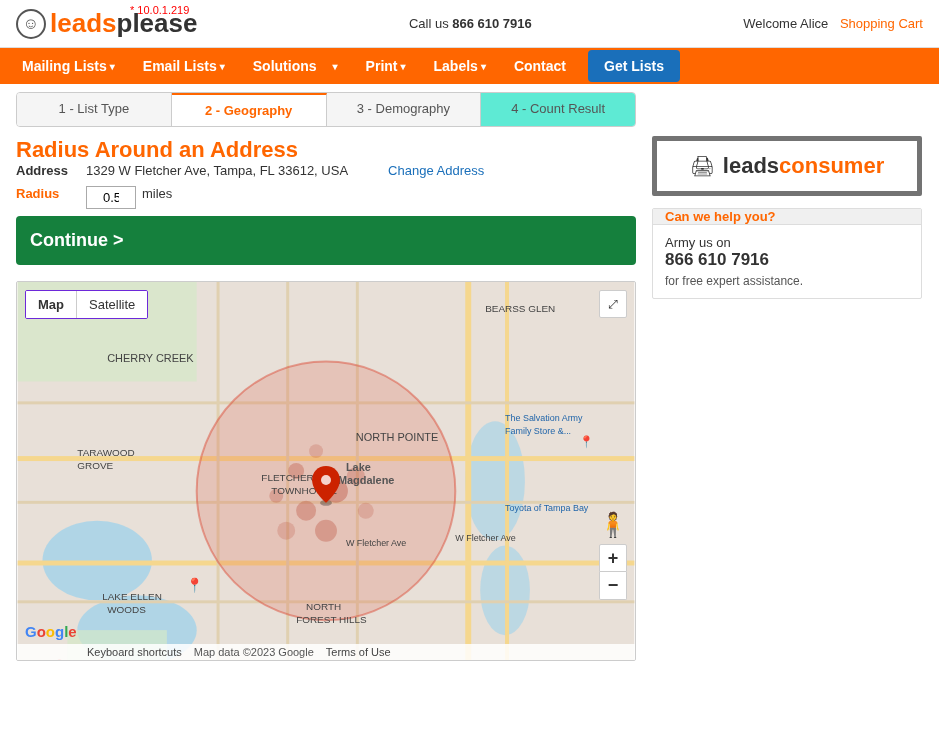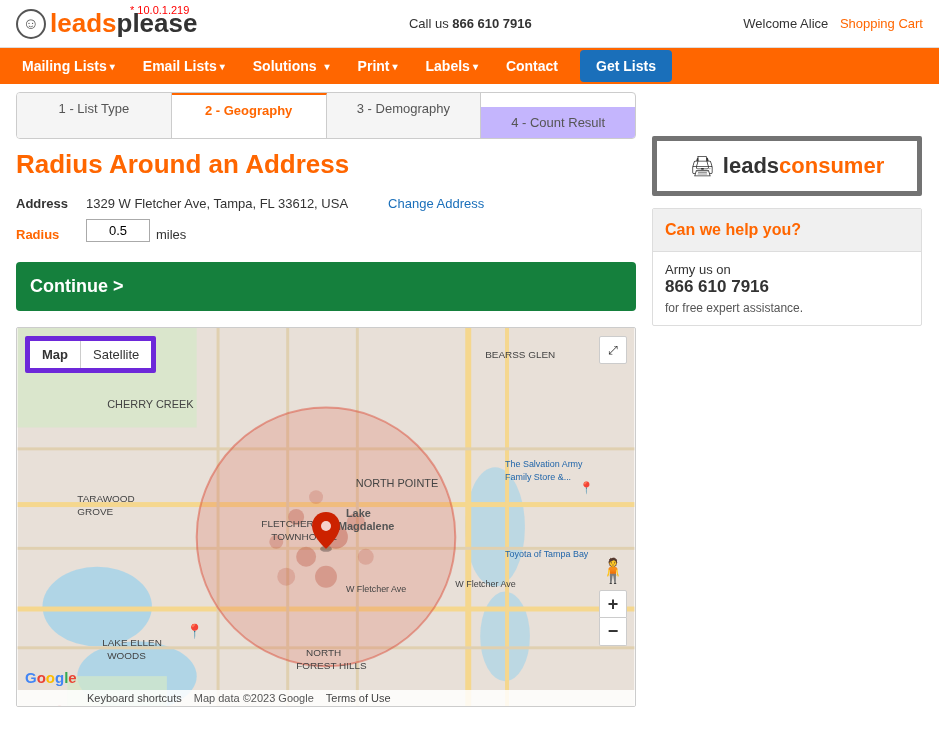--- a/index.html
+++ b/index.html
@@ -25,21 +25,21 @@
 
 <div style="background:#f60; display:flex; align-items:center; padding:0 8px;">
   <div style="color:#fff; padding:10px 14px; font-size:14px; font-weight:bold; cursor:pointer; display:flex; align-items:center; gap:3px;">
     <span>Mailing Lists</span>
       <span style="font-size:10px;">▾</span>
   </div>
   <div style="color:#fff; padding:10px 14px; font-size:14px; font-weight:bold; cursor:pointer; display:flex; align-items:center; gap:3px;">
     <span>Email Lists</span>
       <span style="font-size:10px;">▾</span>
   </div>
-  <div style="color:#fff; padding:10px 14px; font-size:14px; font-weight:bold; cursor:pointer; display:flex; align-items:center; gap:8px;">
+  <div style="color:#fff; padding:10px 14px; font-size:14px; font-weight:bold; cursor:pointer; display:flex; align-items:center; gap:16px;">
     <span>Solutions</span>
       <span style="font-size:10px;">▾</span>
   </div>
   <div style="color:#fff; padding:10px 14px; font-size:14px; font-weight:bold; cursor:pointer; display:flex; align-items:center; gap:3px;">
     <span>Print</span>
       <span style="font-size:10px;">▾</span>
   </div>
   <div style="color:#fff; padding:10px 14px; font-size:14px; font-weight:bold; cursor:pointer; display:flex; align-items:center; gap:3px;">
     <span>Labels</span>
       <span style="font-size:10px;">▾</span>
@@ -53,34 +53,34 @@
 </div>
 
 <div style="display:flex; padding:0 16px; gap:16px; margin-top:8px;">
 
   <div style="flex:1; max-width:620px;">
 
     <div style="display:flex; align-items:stretch; border:1px solid #ccc; border-radius:4px; overflow:hidden; margin-bottom:10px;">
       <div style="flex:1; padding:8px 12px; background:#f5f5f5; color:#555; text-align:center; font-size:13px; border-right:1px solid #ccc;">1 - List Type</div>
       <div style="flex:1; padding:8px 12px; background:#fff; color:#f60; font-weight:bold; text-align:center; font-size:13px; border-top:2px solid #f60; border-right:1px solid #ccc;">2 - Geography</div>
       <div style="flex:1; padding:8px 12px; background:#f5f5f5; color:#555; text-align:center; font-size:13px; border-right:1px solid #ccc;">3 - Demography</div>
-      <div style="flex:1; padding:8px 12px; background:#c4b5fd; color:#555; text-align:center; font-size:13px;margin-top:14px;">4 - Count Result</div>
+      <div style="flex:1; padding:8px 12px; background:#5eead4; color:#555; text-align:center; font-size:13px;">4 - Count Result</div>
     </div>
 
-    <h2 style="color:#f60; font-size:26px; font-weight:bold; margin-bottom:16px;">Radius Around an Address</h2>
+    <h2 style="color:#f60; font-size:22px; font-weight:bold; margin-bottom:0;">Radius Around an Address</h2>
 
     <div style="display:flex; align-items:center; margin-bottom:8px;">
       <span style="font-weight:bold; width:70px; font-size:13px;">Address</span>
       <span style="font-size:13px; color:#333;">1329 W Fletcher Ave, Tampa, FL 33612, USA</span>
       <a href="#" style="color:#1a6fba; text-decoration:none; margin-left:40px; font-size:13px;">Change Address</a>
     </div>
 
-    <div style="display:flex; align-items:flex-end; margin-bottom:20px;">
+    <div style="display:flex; align-items:flex-start; margin-bottom:7px;">
       <span style="font-weight:bold; width:70px; font-size:13px; color:#f60;">Radius</span>
-      <input type="text" style="border: 1px solid rgb(170, 170, 170); padding: 3px 22px; width: 64px; font-size: 13px; margin-right: 6px;" value="0.5">
+      <input type="text" style="border: 1px solid rgb(170, 170, 170); padding: 3px 16px; width: 50px; font-size: 13px; margin-right: 6px;" value="0.5">
       <span style="font-size:13px;">miles</span>
     </div>
 
     <button style="display:block; width:100%; background:#15803d; color:#fff; border:none; padding:14px; font-size:18px; font-weight:bold; border-radius:4px; cursor:pointer; text-align:left; margin-bottom:16px;">Continue &gt;</button>
 
     <div style="position:relative; width:100%; height:380px; border:1px solid #ccc; border-radius:2px; overflow:hidden;">
 
       <svg width="100%" height="100%" viewBox="0 0 620 380" style="position:absolute; top:0; left:0;">
 
         <rect width="620" height="380" fill="#e8e0d8"></rect>
@@ -140,21 +140,21 @@
 
         <ellipse cx="310" cy="222" rx="6" ry="3" fill="rgba(0,0,0,0.3)"></ellipse>
         <path d="M310 185 C302 185 296 191 296 199 C296 210 310 222 310 222 C310 222 324 210 324 199 C324 191 318 185 310 185Z" fill="#cc2200"></path>
         <circle cx="310" cy="199" r="5" fill="#fff" opacity="0.8"></circle>
 
         <text x="170" y="310" font-size="14" fill="#3366cc">📍</text>
         <text x="35" y="390" font-size="12" fill="#3366cc">📍</text>
         <text x="565" y="165" font-size="12" fill="#8844aa">📍</text>
       </svg>
 
-      <div style="position:absolute; top:8px; left:8px; z-index:10; background:#fff; border:5px solid #6d28d9; border-radius:2px; overflow:hidden; display:flex;">
+      <div style="position:absolute; top:8px; left:8px; z-index:10; background:#fff; border:1px solid #6d28d9; border-radius:2px; overflow:hidden; display:flex;">
         <div style="padding:6px 12px; font-size:13px; cursor:pointer; background:#fff; font-weight:bold;">Map</div>
         <div style="padding:6px 12px; font-size:13px; cursor:pointer; background:#fff; border-left:1px solid #ccc;">Satellite</div>
       </div>
 
       <div style="position:absolute; top:8px; right:8px; z-index:10; background:#fff; border:1px solid #ccc; border-radius:2px; width:28px; height:28px; display:flex; align-items:center; justify-content:center; cursor:pointer; font-size:12px;">
         <span>⤢</span>
       </div>
 
       <div style="position:absolute; right:8px; bottom:115px; z-index:10; width:28px; height:40px; display:flex; align-items:center; justify-content:center; cursor:pointer; font-size:24px;">
         🧍
@@ -178,21 +178,21 @@
   </div>
 
   <div style="width:270px; padding-top:44px;">
 
     <div style="border:5px solid #737373; border-radius:2px; padding:12px 16px; text-align:center; margin-bottom:12px;">
       <span style="font-size:20px; margin-right:4px;">🖨</span>
       <span style="font-size:22px; font-weight:bold; color:#333;"><span style="color:#333;">leads</span><span style="color:#f60;">consumer</span></span>
     </div>
 
     <div style="border:1px solid #ddd; border-radius:2px; overflow:hidden;">
-      <div style="background:#f0f0f0; padding:12px 12px; font-size:16px; color:#f60; font-weight:bold; border-bottom:1px solid #ddd;">Can we help you?</div>
+      <div style="background:#f0f0f0; padding:0 12px; font-size:13px; color:#f60; font-weight:bold; border-bottom:1px solid #ddd;">Can we help you?</div>
       <div style="padding:10px 12px;">
         <span>Army us on</span>
         <strong style="font-size:17px; color:#333; display:block;">866 610 7916</strong>
         <div style="font-size:12px; color:#555; margin-top:4px;">for free expert assistance.</div>
       </div>
     </div>
   </div>
 
 </div>
 

